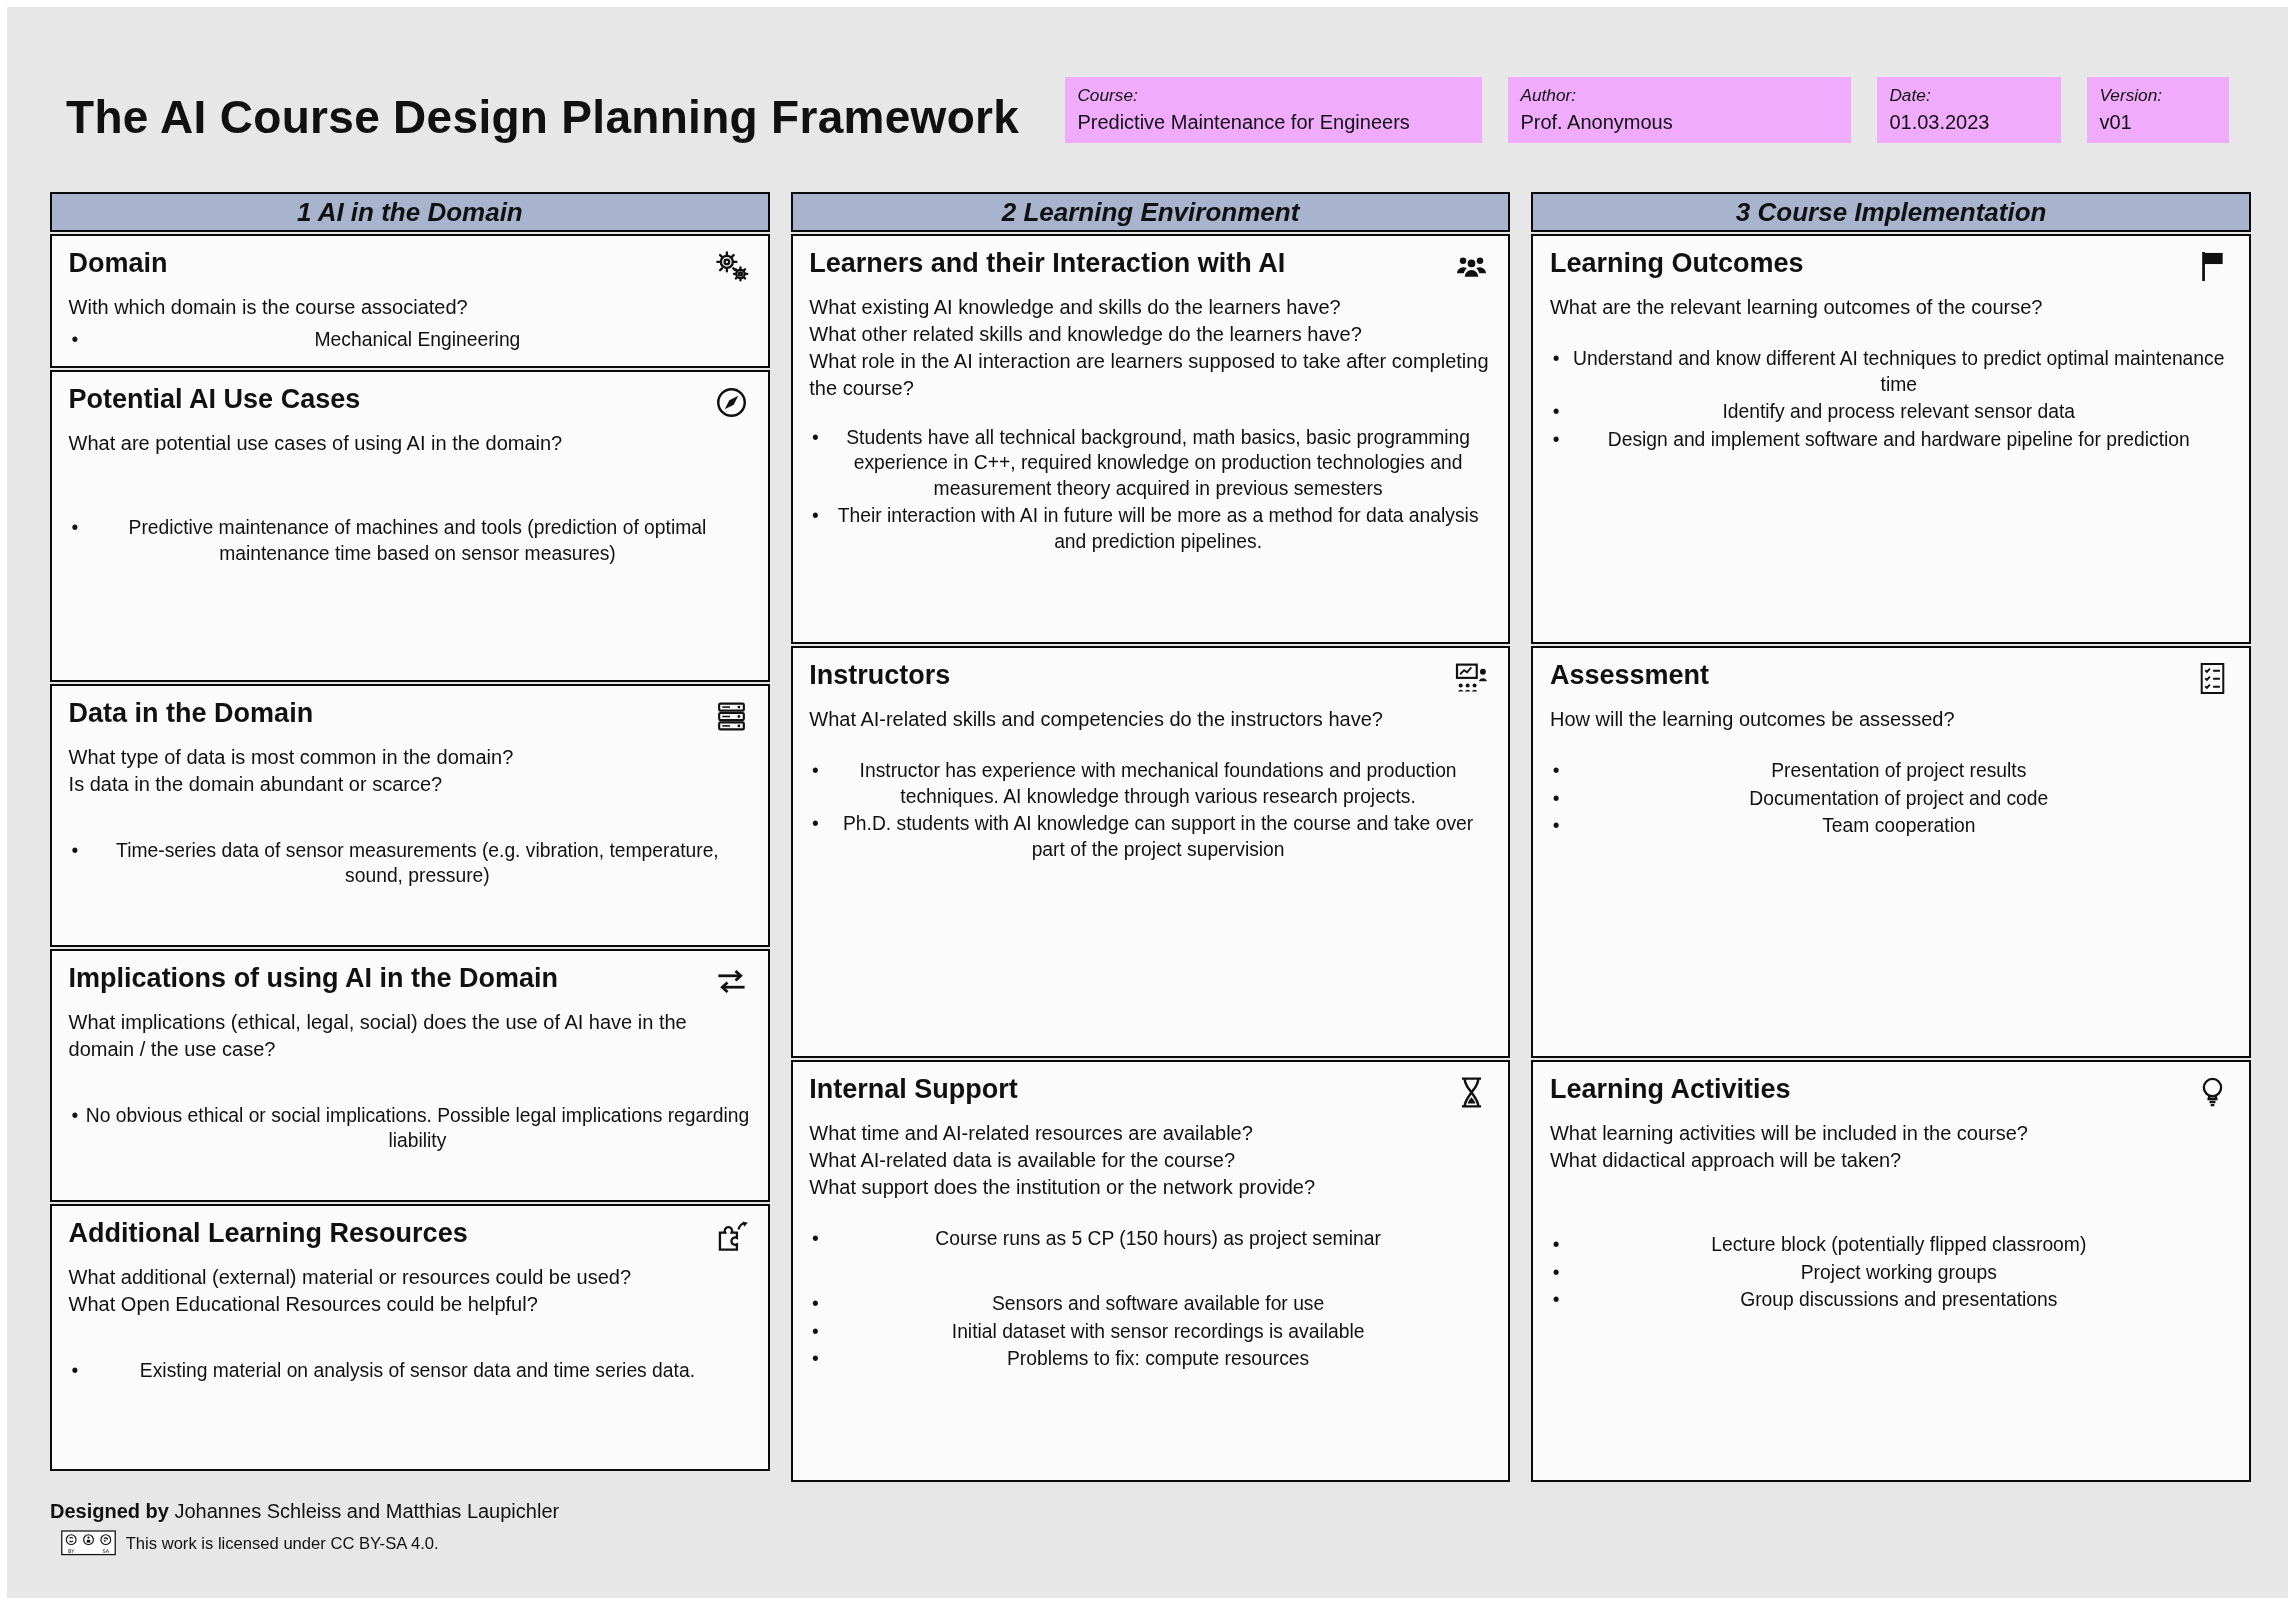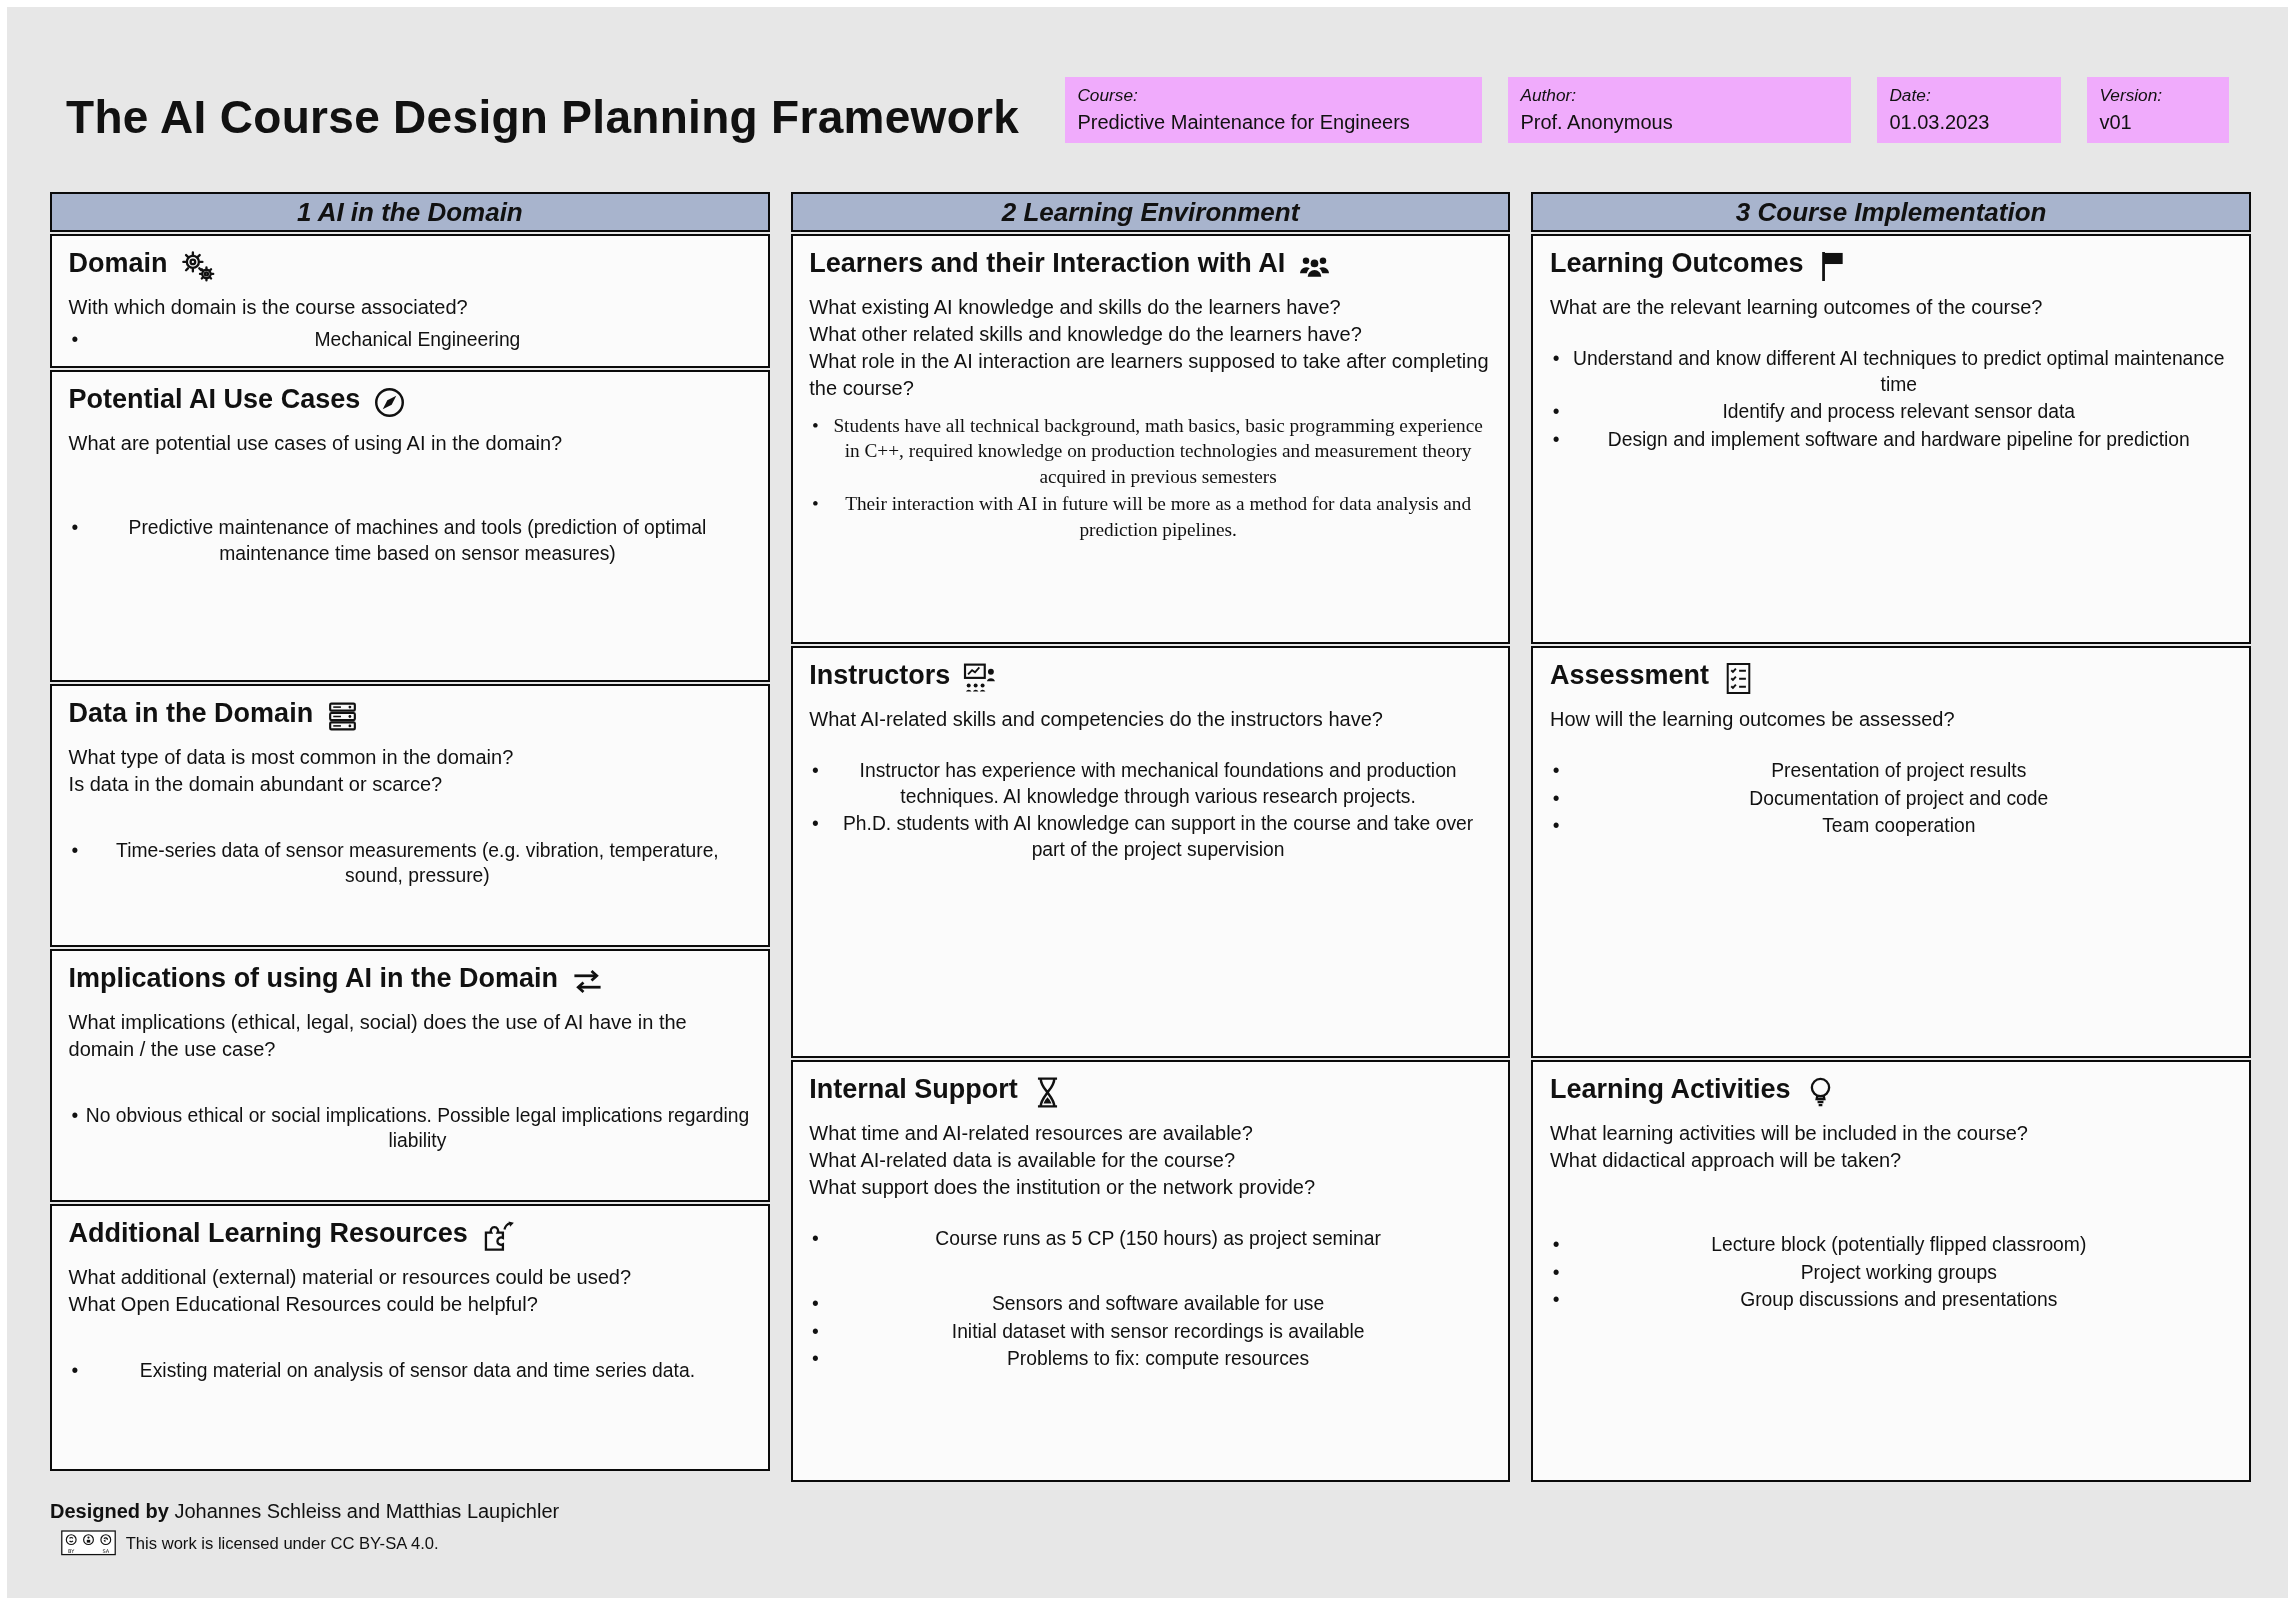--- a/index.html
+++ b/index.html
@@ -22,29 +22,29 @@
   .col{width:725px;display:flex;flex-direction:column;gap:2px;}
   .col-head{
     height:40px;box-sizing:border-box;background:#a8b4cd;border:2.1px solid #0a0a0a;
     display:flex;align-items:center;justify-content:center;
     font-weight:bold;font-style:italic;font-size:26px;
   }
   .box{
     background:#fbfbfb;border:2.1px solid #0a0a0a;box-sizing:border-box;
     padding:12.4px 18px 11px 16.6px;overflow:hidden;
   }
-  .box-head{display:flex;align-items:flex-start;}
+  .box-head{display:flex;justify-content:space-between;align-items:flex-start;}
   .box-title{font-size:27px;font-weight:bold;margin:0;line-height:1.15;}
   .icon{flex:0 0 auto;margin-left:11px;}
   .questions{margin-top:7px;font-size:20px;line-height:1.34;}
   .q{margin:0;}
   .bullets{font-size:19.3px;line-height:1.32;margin-top:5.5px;text-align:center;}
   .bullet{position:relative;padding-left:16.6px;margin-top:2.1px;}
   .bullet::before{content:"\2022";position:absolute;left:2.8px;top:0;}
-  .mt-lg{margin-top:58px;} .mt-md{margin-top:40px;} .mt-sm{margin-top:25px;} .mt-xs{margin-top:11px;font-family:Liberation Serif, serif;}
+  .mt-lg{margin-top:58px;} .mt-md{margin-top:40px;} .mt-sm{margin-top:25px;} .mt-xs{margin-top:23px;}
   
   .footer{margin:18px 0 0 43px;}
   .designed{font-size:20px;}
   .designed b{font-weight:bold;}
   .license-line{display:flex;align-items:center;gap:9.7px;margin-top:7px;}
   .license-text{font-size:16.6px;}
 </style>
 </head>
 <body>
 

